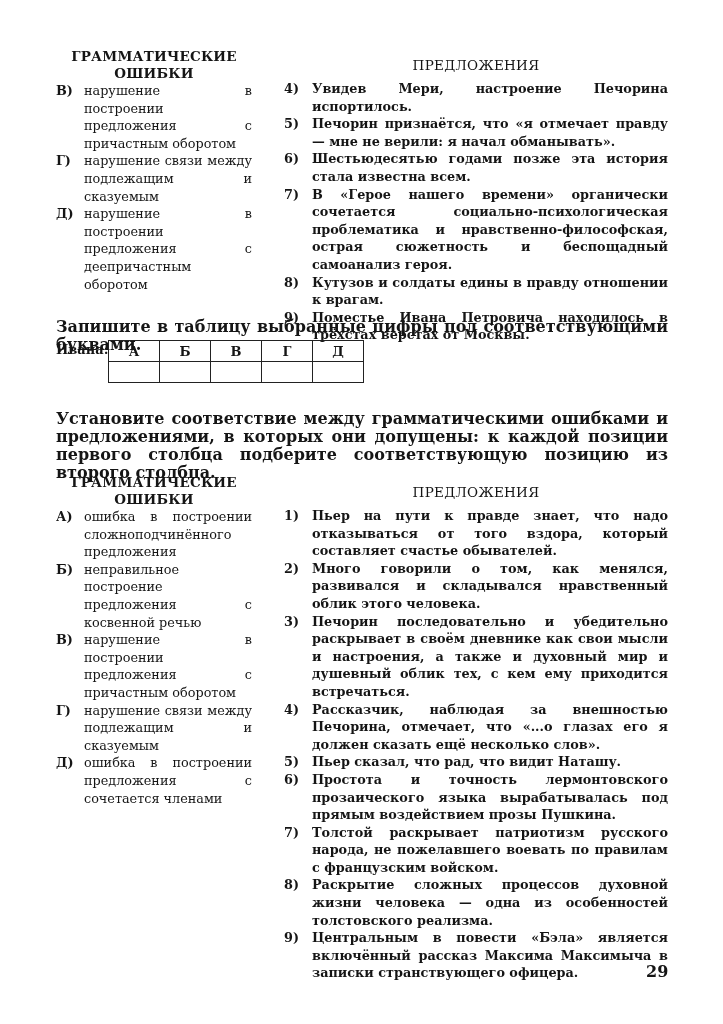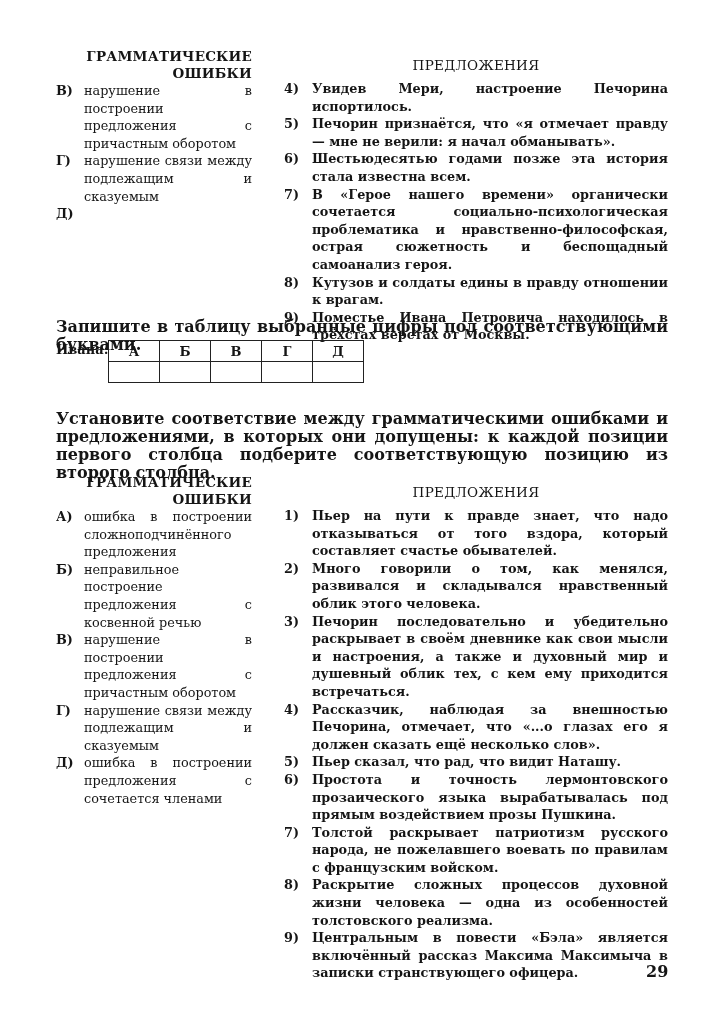--- a/index.html
+++ b/index.html
@@ -6,21 +6,21 @@
     body {
       width: 723px; height: 1024px; position: relative; overflow: hidden;
       font-family: "DejaVu Serif", "Liberation Serif", serif;
       color: #151515;
     }
     .page { position: absolute; left: 0; top: 0; width: 723px; height: 1024px; }
     .block { position: absolute; }
     .lcol { position: absolute; left: 56px; width: 196px; }
     .rcol { position: absolute; left: 284px; width: 384px; }
     .head {
-      font-weight: bold; text-align: right; font-size: 13.5px; line-height: 17px;
+      font-weight: bold; text-align: center; font-size: 13.5px; line-height: 17px;
       letter-spacing: 0.2px;
     }
     .rhead { text-align: center; font-size: 13.5px; line-height: 17px; letter-spacing: 0.3px; }
     .item { display: flex; font-size: 12.8px; line-height: 17.6px; }
     .item .lbl { flex: 0 0 28px; font-weight: bold; }
     .rcol .item .lbl { flex: 0 0 28px; }
     .item .txt { flex: 1; text-align: justify; }
     .rcol .item .txt { font-weight: bold; }
     .lcol .item .txt { font-weight: normal; }
     .para { font-size: 16px; line-height: 18px; text-align: justify; font-weight: bold; }
@@ -46,20 +46,21 @@
     <div class="item">
       <span class="lbl">В)</span>
       <span class="txt">нарушение в построении предложения с причастным оборотом</span>
     </div>
     <div class="item">
       <span class="lbl">Г)</span>
       <span class="txt">нарушение связи между подлежащим и сказуемым</span>
     </div>
     <div class="item">
       <span class="lbl">Д)</span>
+      <span class="txt">нарушение в построении предложения с деепричастным оборотом</span>
     </div>
   </div>
 
   <div class="rcol" style="top:57px;">
     <div class="rhead" style="margin-bottom:6px;">ПРЕДЛОЖЕНИЯ</div>
     <div class="item">
       <span class="lbl">4)</span>
       <span class="txt">Увидев Мери, настроение Печорина испортилось.</span>
     </div>
     <div class="item">

